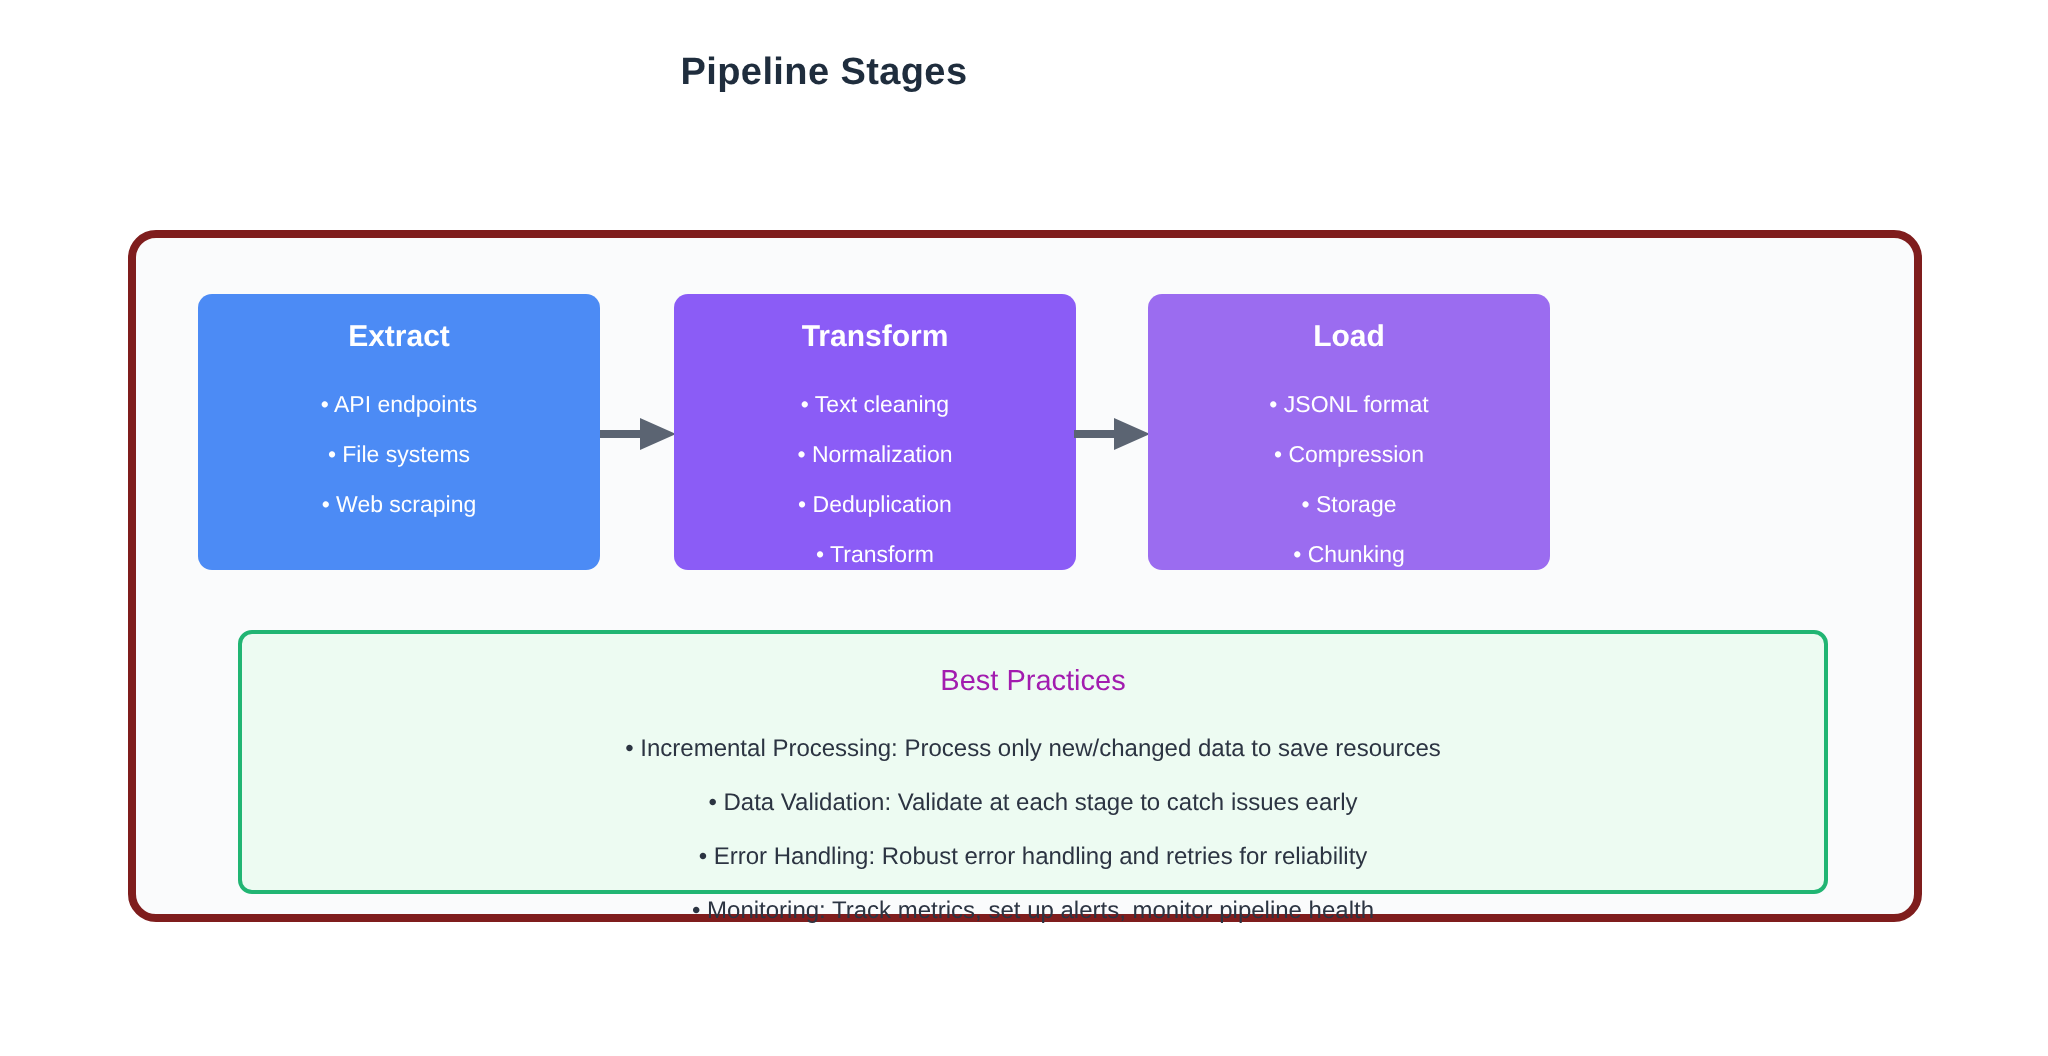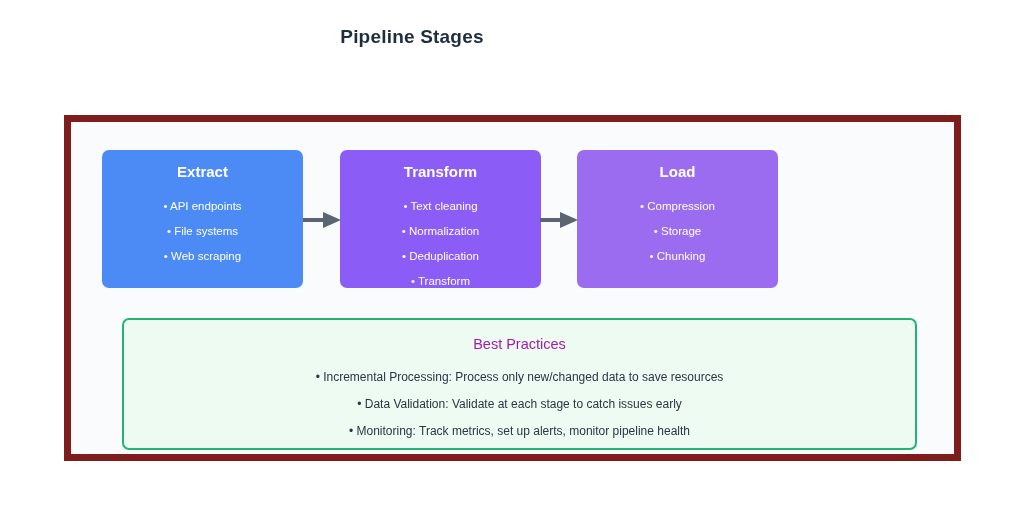--- a/index.html
+++ b/index.html
@@ -25,22 +25,22 @@
     color: #1f2d3d;
     letter-spacing: 0.2px;
   }
   .diagram-container {
     position: absolute;
     left: 64px;
     top: 115px;
     width: 897px;
     height: 346px;
     background: #fafbfc;
-    border: 7px solid #7f1d1d;
-    border-radius: 0;
+    border: 4px solid #7f1d1d;
+    border-radius: 14px;
     box-sizing: border-box;
   }
   .stage-row {
     position: absolute;
     left: 0;
     top: 0;
     width: 897px;
     height: 190px;
   }
   .stage-box {
@@ -157,27 +157,29 @@
       <div class="stage-item">• Transform</div>
     </div>
 
     <div class="arrow a2">
       <div class="shaft"></div>
       <div class="head"></div>
     </div>
 
     <div class="stage-box load">
       <div class="stage-title">Load</div>
+      <div class="stage-item">• JSONL format</div>
       <div class="stage-item">• Compression</div>
       <div class="stage-item">• Storage</div>
       <div class="stage-item">• Chunking</div>
     </div>
 
   </div>
 
   <div class="best-practices">
     <div class="bp-title">Best Practices</div>
     <div class="bp-item">• Incremental Processing: Process only new/changed data to save resources</div>
     <div class="bp-item">• Data Validation: Validate at each stage to catch issues early</div>
+    <div class="bp-item">• Error Handling: Robust error handling and retries for reliability</div>
     <div class="bp-item">• Monitoring: Track metrics, set up alerts, monitor pipeline health</div>
   </div>
 
 </div>
 
 </body></html>

